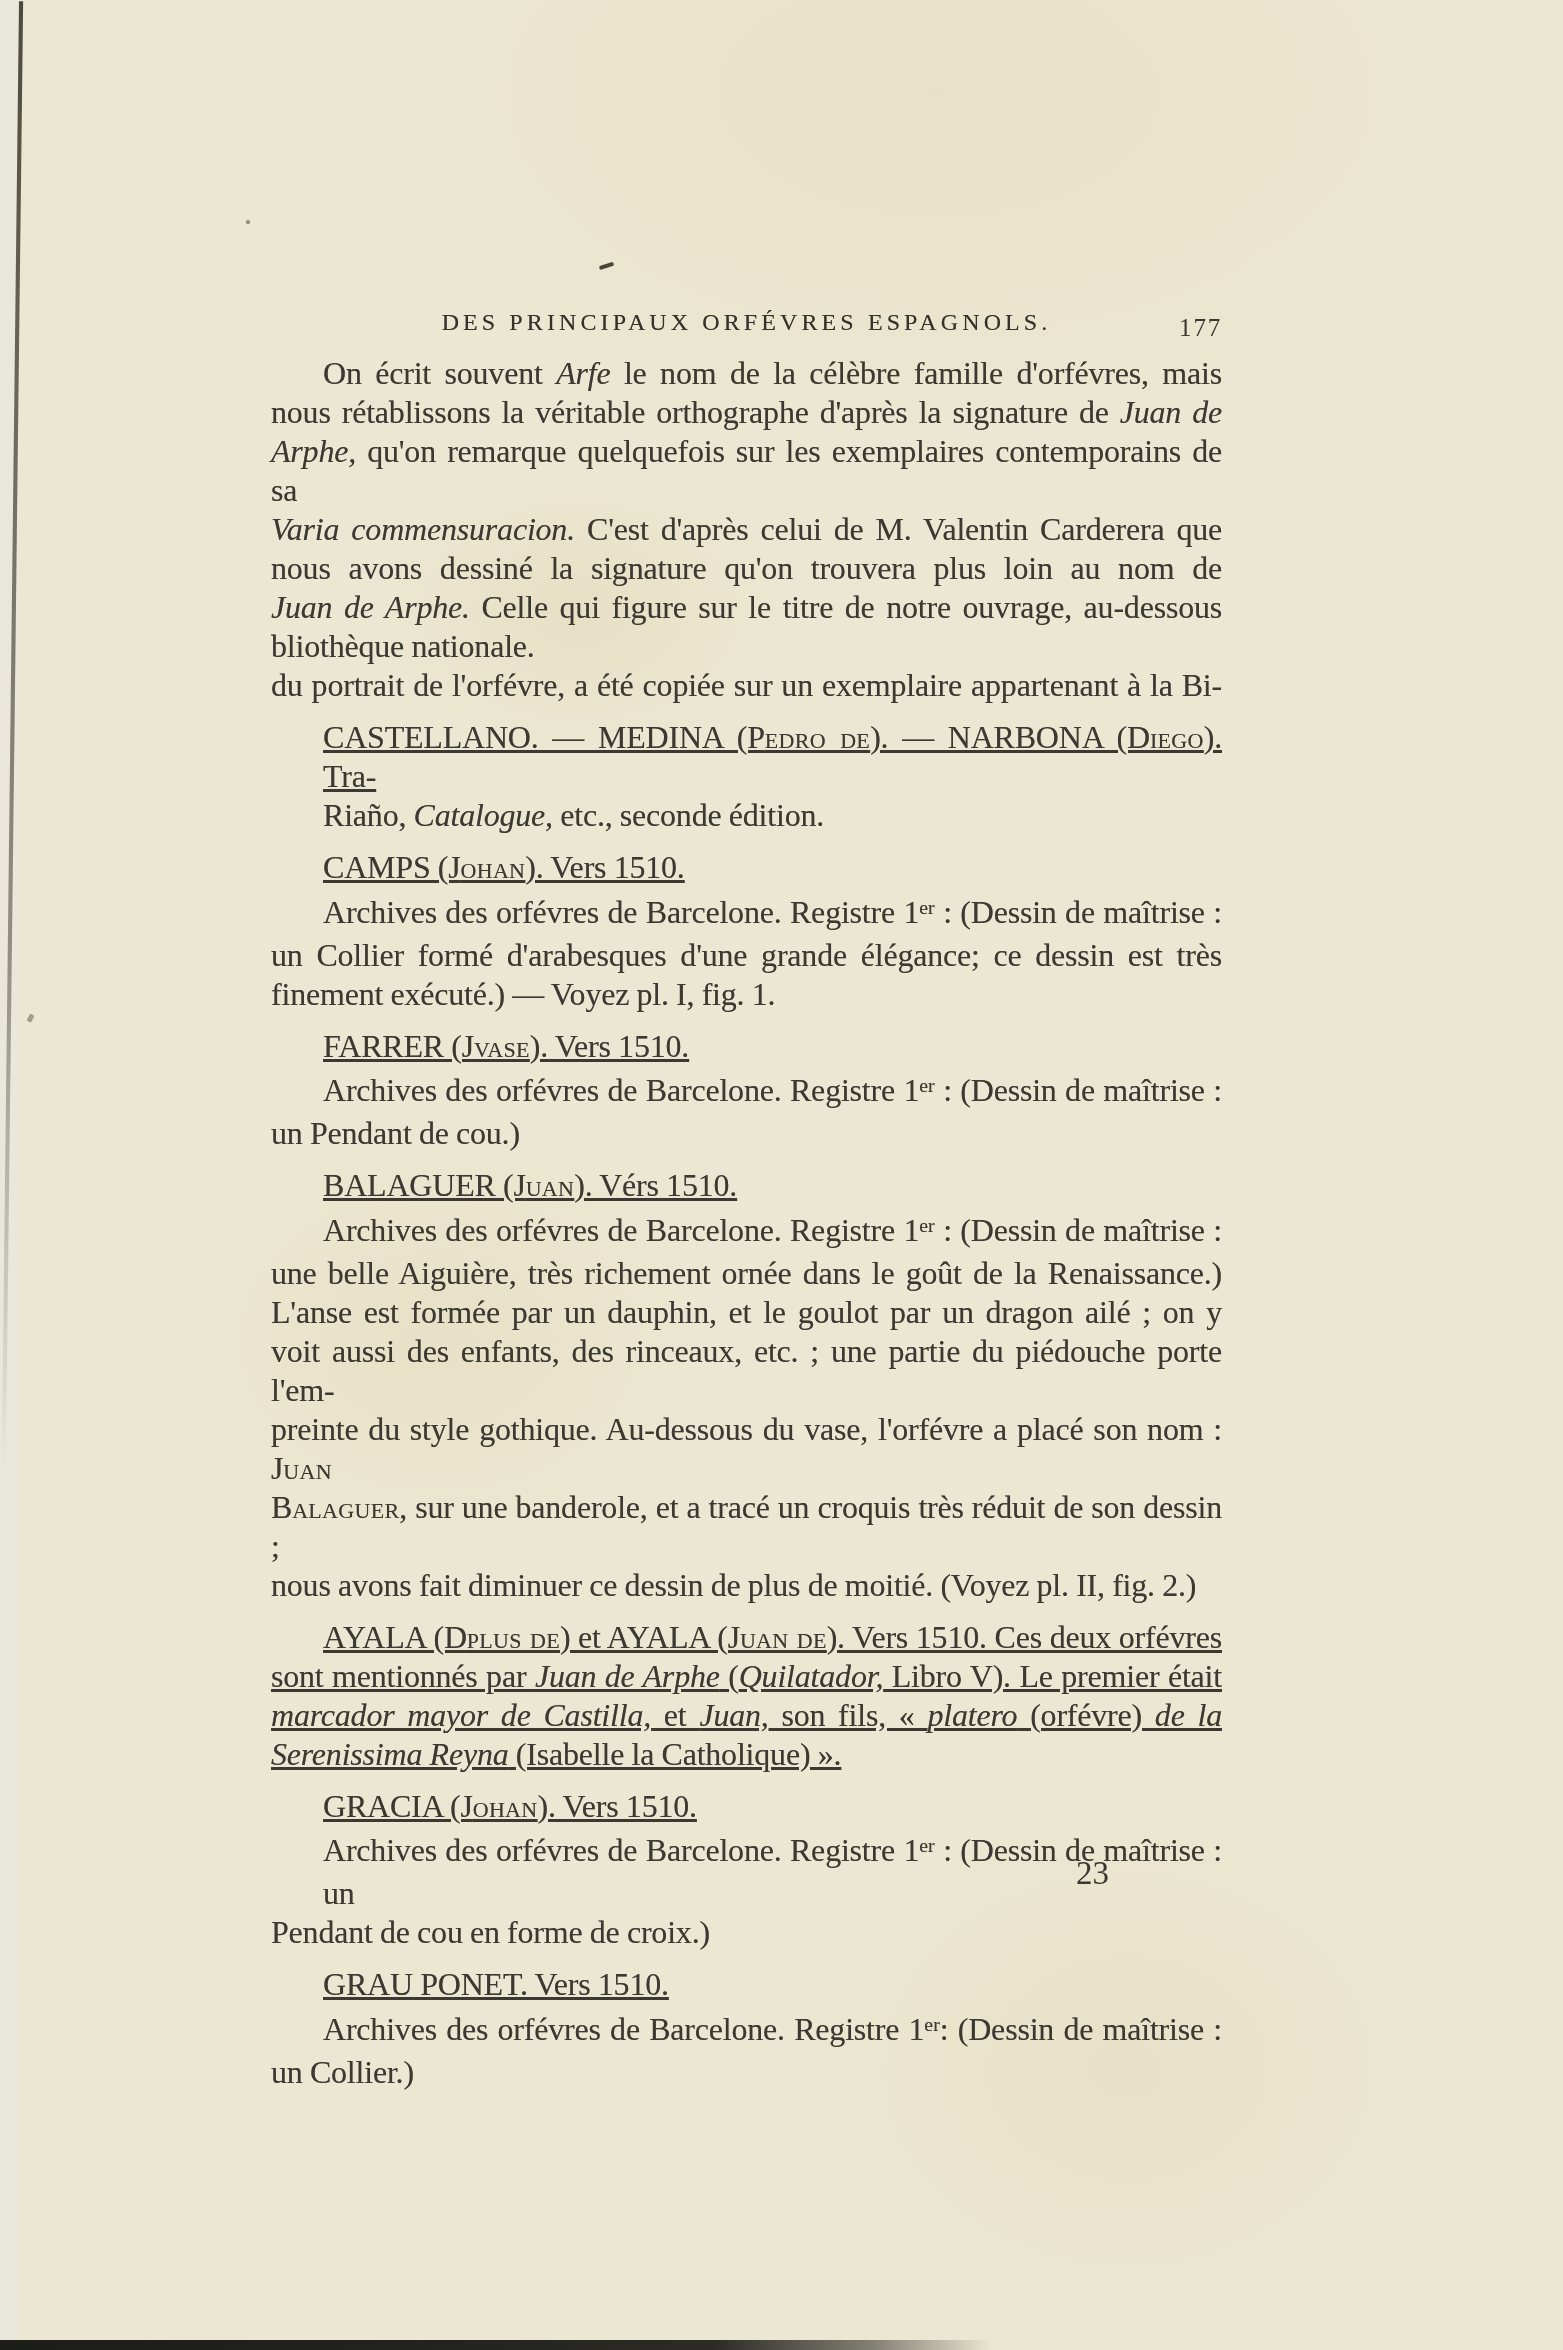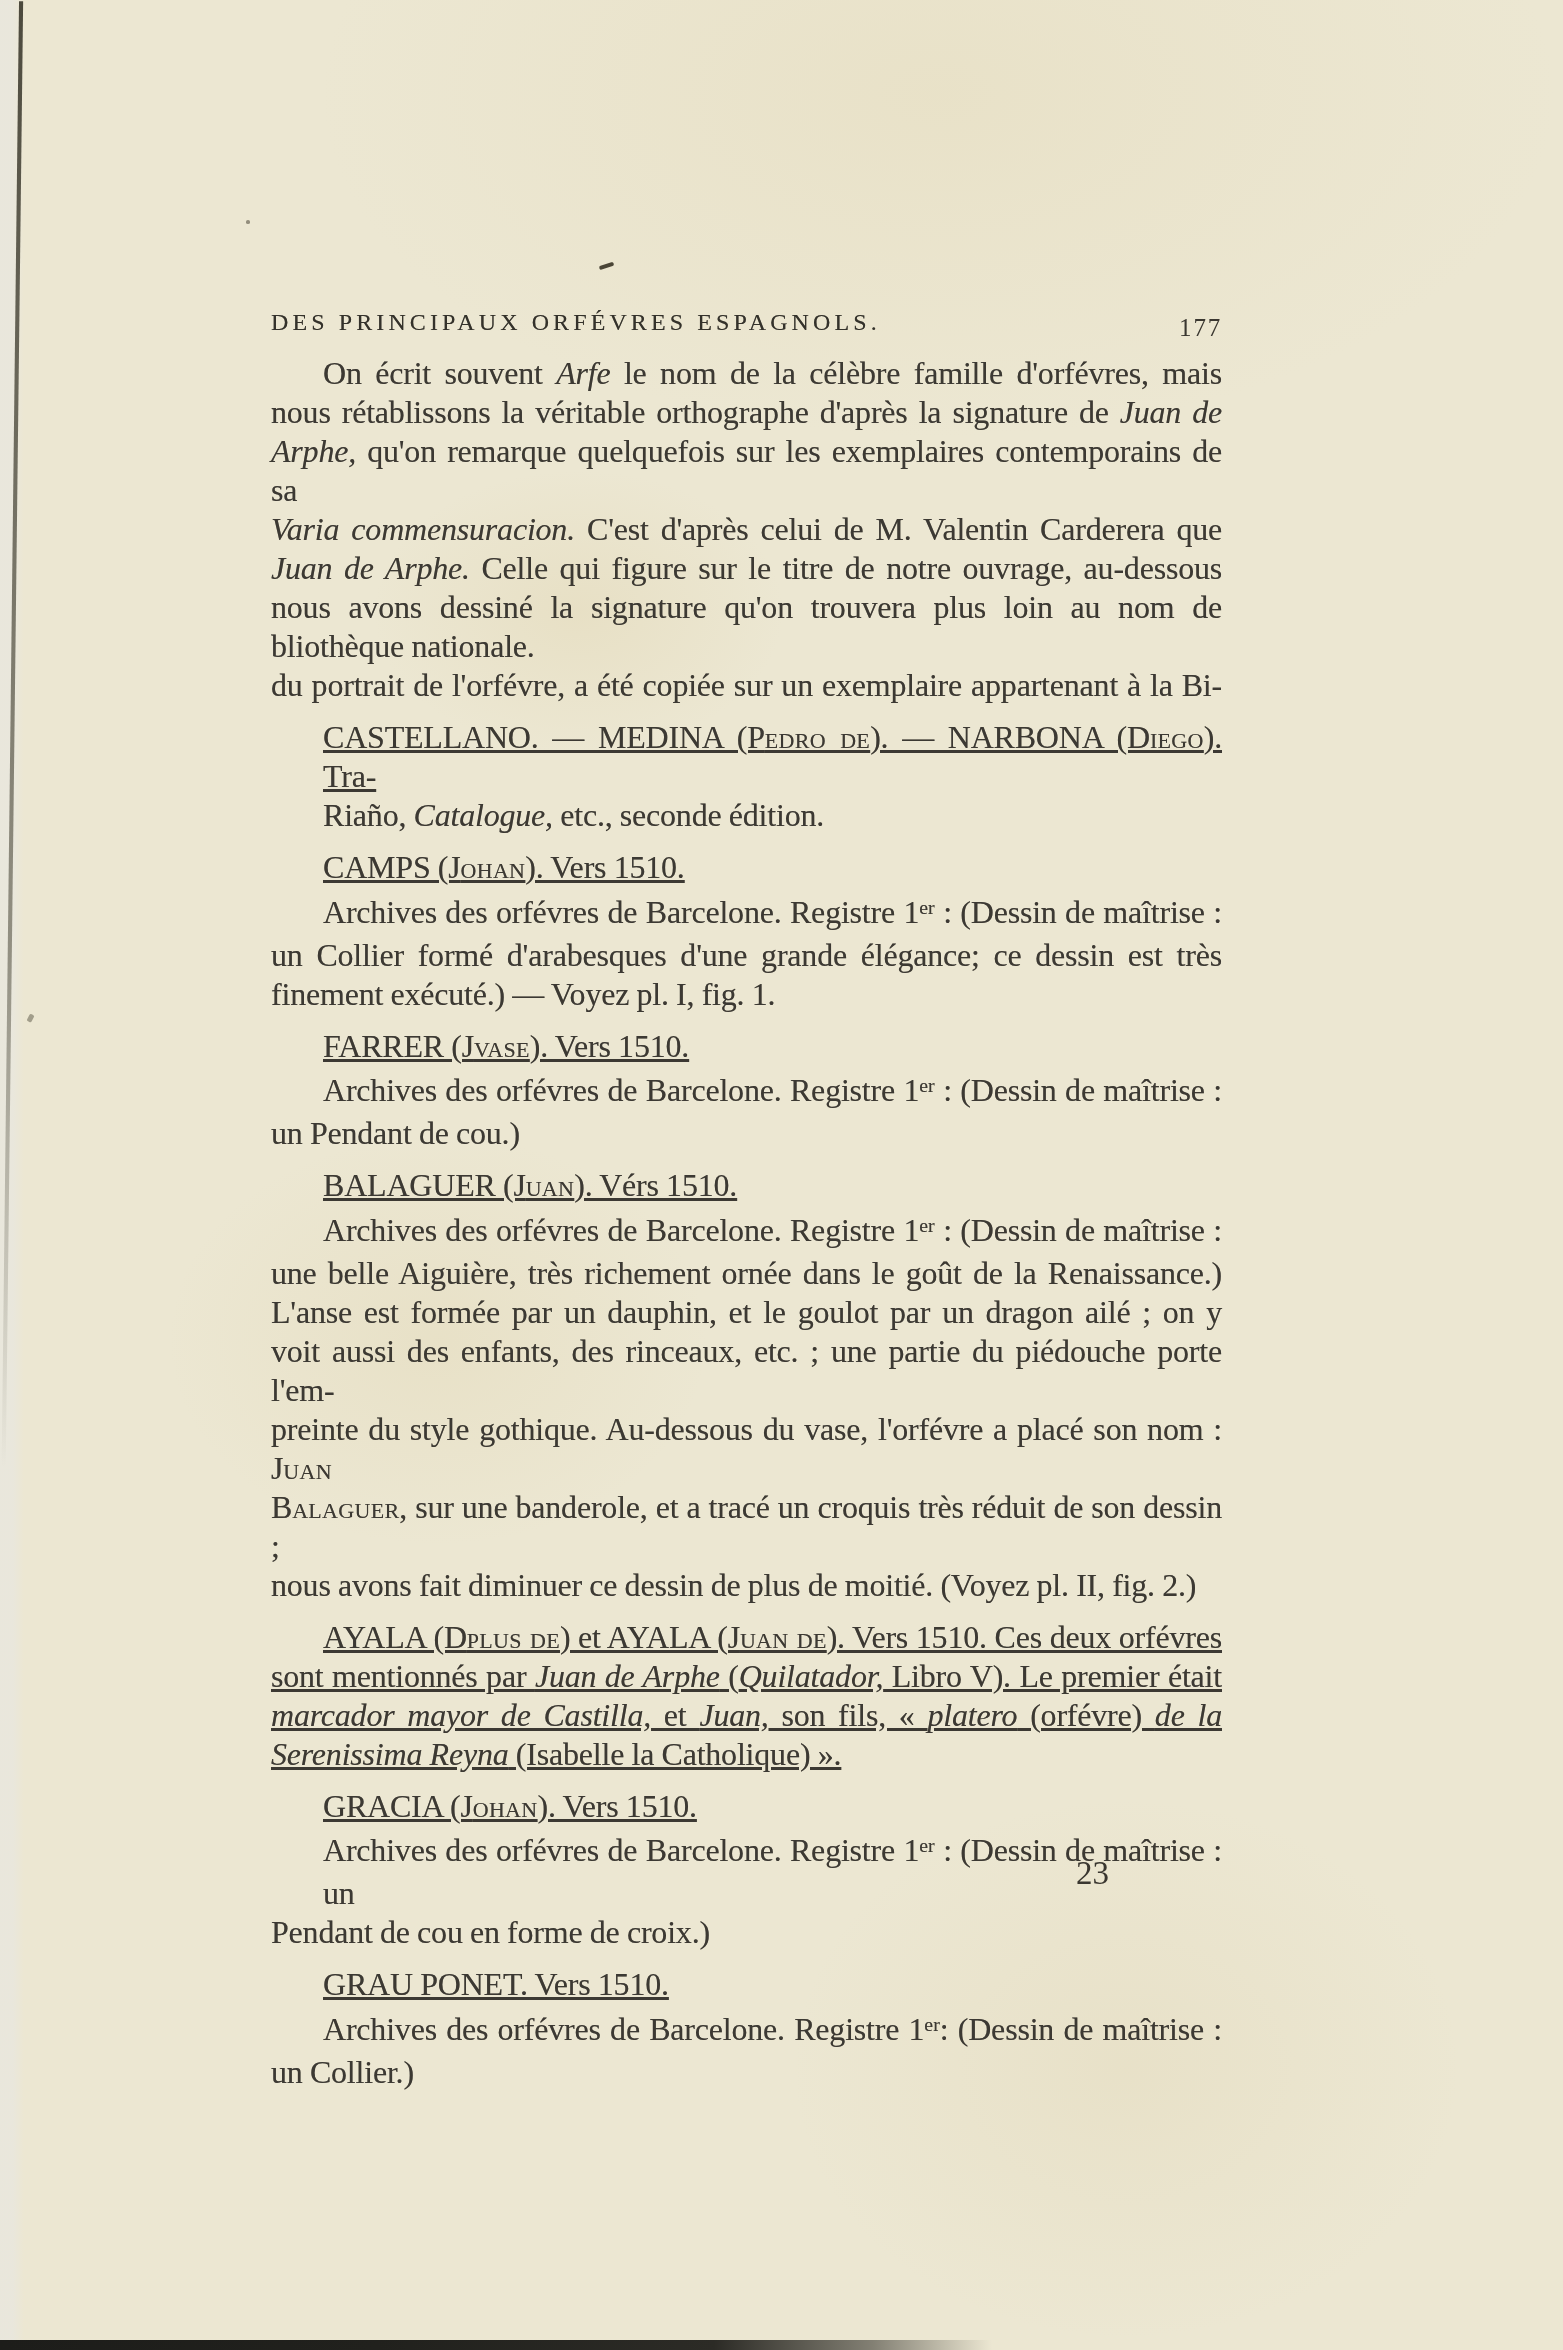--- a/index.html
+++ b/index.html
@@ -17,21 +17,21 @@
     font-family:"Liberation Serif","DejaVu Serif",serif;
     color:#3c3933;
   }
   .gutter-svg{position:absolute;left:0;top:0;pointer-events:none;}
   .scan-bar{
     position:absolute;left:0;bottom:0;height:11px;width:992px;
     background:linear-gradient(90deg,#1d1d1a 0%,#21211d 38%,#2c2b26 72%,rgba(44,43,38,.55) 88%,rgba(44,43,38,0) 100%);
   }
   .header{position:absolute;left:271px;top:309px;width:951px;height:40px;}
   .running-title{
-    position:absolute;left:0;right:0;top:0;
+    position:absolute;left:0;right:0;top:0;text-align:center;
     font-size:24px;letter-spacing:4.1px;color:#34322b;
     text-shadow:0 0 0.6px rgba(52,50,43,.55);
   }
   .page-number{
     position:absolute;right:0;top:5px;font-size:25px;letter-spacing:1.8px;color:#3a3730;
   }
   .text-block{
     position:absolute;left:271px;top:354px;width:951px;
     font-size:32px;line-height:39px;
     letter-spacing:-0.2px;word-spacing:-0.5px;
@@ -75,22 +75,22 @@
     <div class="running-title">DES PRINCIPAUX ORFÉVRES ESPAGNOLS.</div>
     <div class="page-number">177</div>
   </div>
 
   <div class="text-block">
       <div class="para">
         <div class="line first"><span>On écrit souvent </span><span class="it">Arfe</span><span> le nom de la célèbre famille d'orfévres, mais</span></div>
         <div class="line"><span>nous rétablissons la véritable orthographe d'après la signature de </span><span class="it">Juan de</span></div>
         <div class="line"><span class="it">Arphe,</span><span> qu'on remarque quelquefois sur les exemplaires contemporains de sa</span></div>
         <div class="line"><span class="it">Varia commensuracion.</span><span> C'est d'après celui de M. Valentin Carderera que</span></div>
+        <div class="line"><span>nous avons dessiné la signature qu'on trouvera plus loin au nom de</span></div>
         <div class="line"><span class="it">Juan de Arphe.</span><span> Celle qui figure sur le titre de notre ouvrage, au-dessous</span></div>
-        <div class="line"><span>nous avons dessiné la signature qu'on trouvera plus loin au nom de</span></div>
         <div class="line last"><span>bliothèque nationale.</span></div>
         <div class="line"><span>du portrait de l'orfévre, a été copiée sur un exemplaire appartenant à la Bi-</span></div>
       </div>
       <div class="para section">
         <div class="line first"><span>CASTELLANO. — MEDINA (P</span><span class="sc">edro de</span><span>). — NARBONA (D</span><span class="sc">iego</span><span>). Tra-</span></div>
       </div>
       <div class="para">
         <div class="line first last"><span>Riaño, </span><span class="it">Catalogue,</span><span> etc., seconde édition.</span></div>
       </div>
       <div class="para section name">

